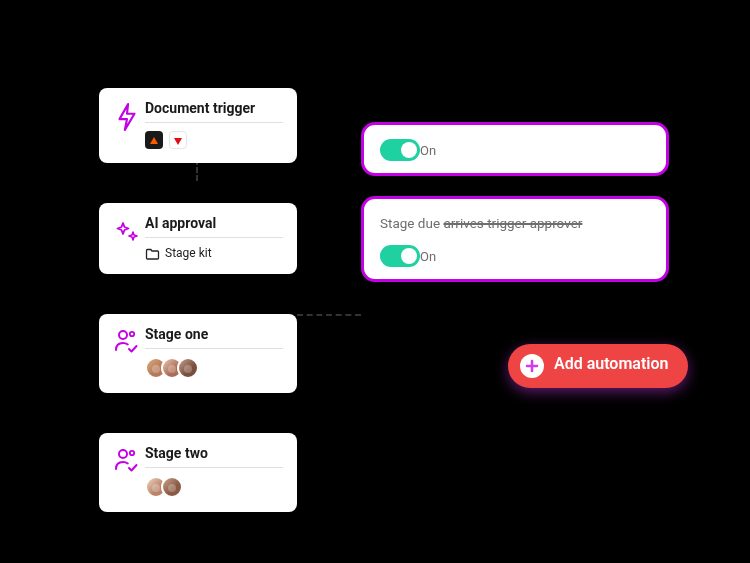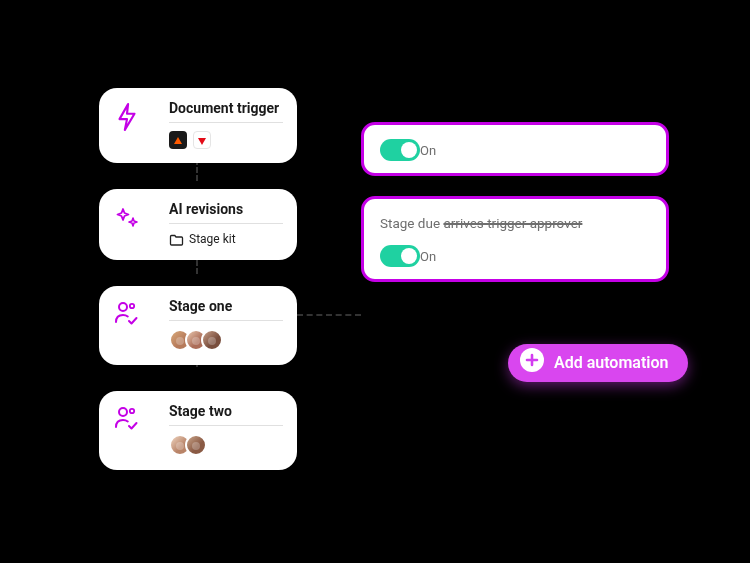--- a/index.html
+++ b/index.html
@@ -12,27 +12,27 @@
     overflow: hidden;
   }
   .stage-col {
     position: absolute;
     left: 99px;
     top: 88px;
     width: 198px;
   }
   .stage-card {
     background: #fff;
-    border-radius: 18px;
+    border-radius: 8px;
     padding: 12px 14px 14px 14px;
     display: flex;
-    gap: 28px;
+    gap: 4px;
     position: relative;
     box-shadow: 0 1px 4px rgba(0,0,0,0.12);
-    margin-bottom: 26px;
+    margin-bottom: 40px;
   }
   .stage-card .icon {
     width: 28px;
     height: 28px;
     flex-shrink: 0;
     display: flex;
     align-items: flex-start;
     justify-content: center;
     margin-top: 2px;
   }
@@ -154,26 +154,26 @@
   .toggle::after {
     content:""; position:absolute; right:3px; top:3px;
     width:16px;height:16px;border-radius:50%;background:#fff;
   }
   .toggle-label { font-size: 13px; color:#6e6e6e; }
 
   .add-btn {
     position: absolute;
     left: 508px;
     top: 344px;
-    background: #d946ef;
+    background: #ef4444;
     color: #fff;
     border-radius: 999px;
-    padding: 4px 20px 10px 12px;
-    display: flex;
-    align-items: flex-end;
+    padding: 10px 20px 10px 12px;
+    display: flex;
+    align-items: flex-start;
     gap: 10px;
     font-size: 16px;
     font-weight: 600;
     cursor: pointer;
     box-shadow: 0 4px 14px rgba(210,60,240,0.45);
   }
   .add-btn .plus {
     width: 24px; height: 24px; border-radius: 50%;
     background: #fff;
     display:flex; align-items:center; justify-content:center;
@@ -209,21 +209,21 @@
   </div>
 
   <div class="stage-card">
     <div class="icon sparkle">
       <svg width="28" height="28" viewBox="0 0 28 28" fill="none">
         <path d="M10 6 L11.5 10 L15.5 11.5 L11.5 13 L10 17 L8.5 13 L4.5 11.5 L8.5 10 Z" stroke="#c400e6" stroke-width="1.8" stroke-linejoin="round"></path>
         <path d="M20 15 L21 18 L24 19 L21 20 L20 23 L19 20 L16 19 L19 18 Z" stroke="#c400e6" stroke-width="1.6" stroke-linejoin="round"></path>
       </svg>
     </div>
     <div class="content">
-      <div class="title">AI revisions</div>
+      <div class="title">AI approval</div>
       <div class="sub-row">
         <span class="folder-icon">
           <svg width="15" height="13" viewBox="0 0 15 13" fill="none">
             <path d="M1.5 3.5 V11 a1 1 0 0 0 1 1 H12.5 a1 1 0 0 0 1-1 V5 a1 1 0 0 0 -1 -1 H7 L5.8 2.5 H2.5 a1 1 0 0 0 -1 1 Z" stroke="#222" stroke-width="1.3" fill="none"></path>
           </svg>
         </span>
         <span class="sub-text">Stage kit</span>
       </div>
     </div>
   </div>

